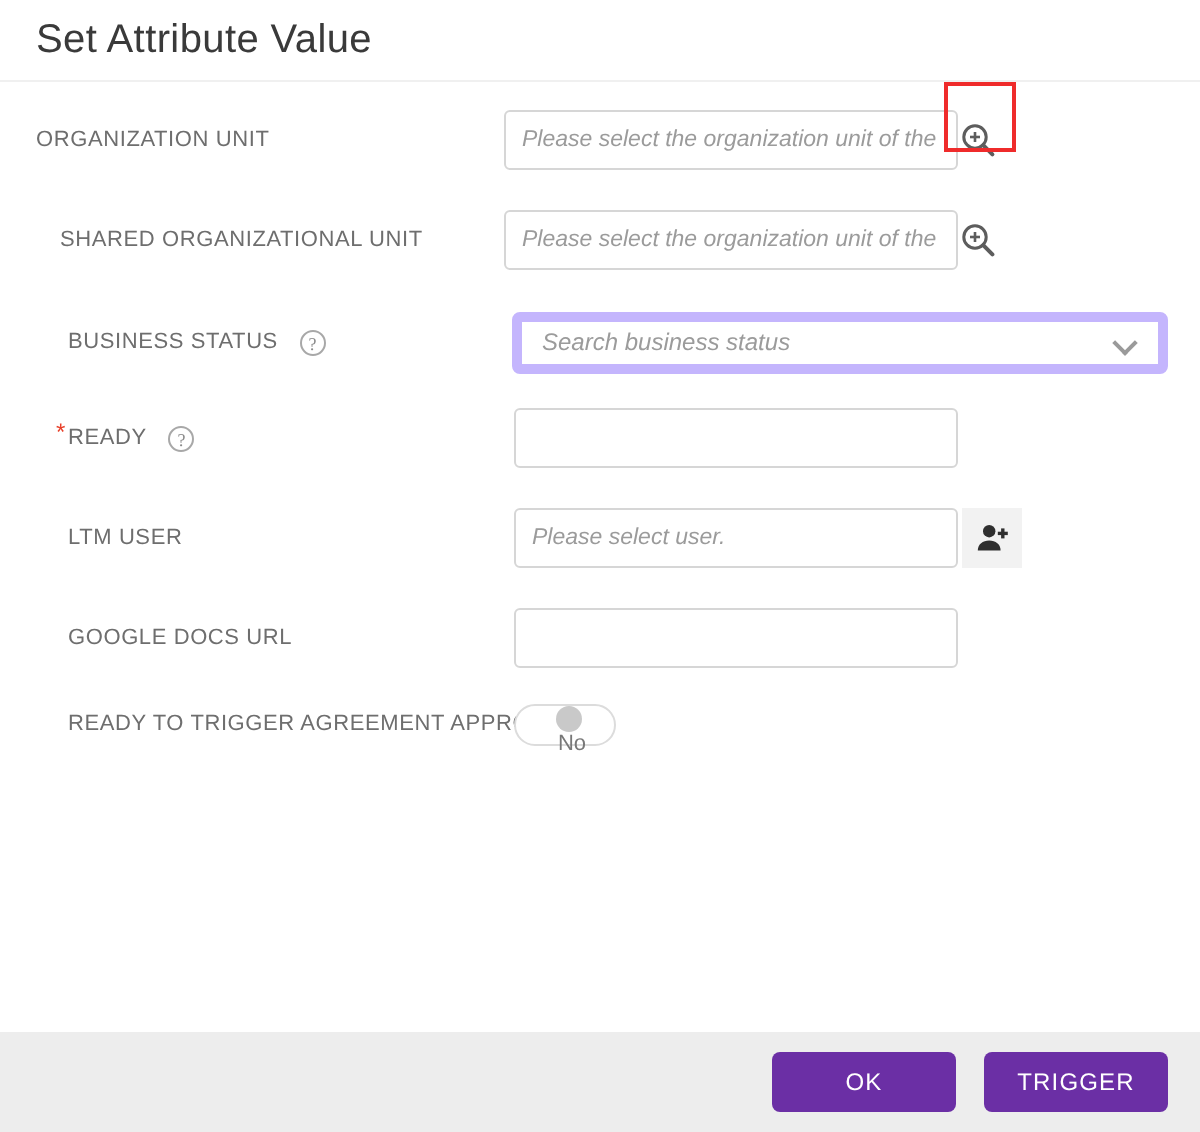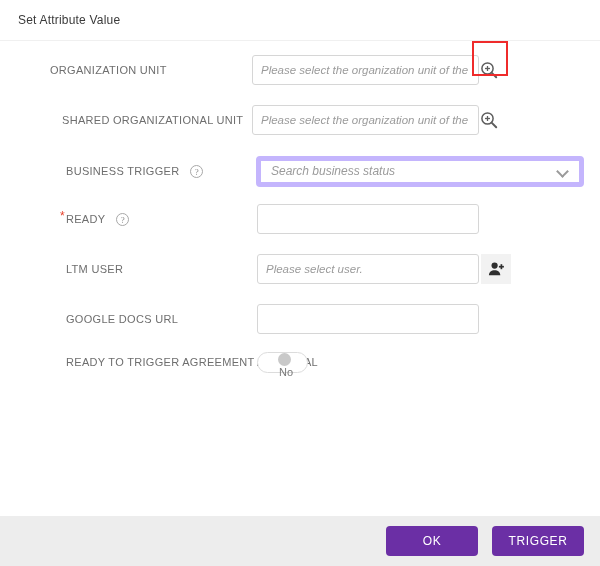--- a/index.html
+++ b/index.html
@@ -20,21 +20,21 @@
   .dialog-header {
     height: 41px;
     box-sizing: border-box;
     border-bottom: 1px solid #f0f0f0;
     display: flex;
     align-items: center;
     padding-left: 18px;
     background: #ffffff;
   }
   .dialog-title {
-    font-size: 12px;
+    font-size: 20px;
     color: #3a3a3a;
     font-weight: normal;
     letter-spacing: .2px;
   }
 
   
   .dialog-body {
     position: relative;
     height: 475px;
     box-sizing: border-box;
@@ -51,21 +51,20 @@
   }
 
   .field-label {
     position: absolute;
     font-size: 11px;
     color: #6e6e6e;
     letter-spacing: .3px;
     white-space: nowrap;
     display: flex;
     align-items: center;
-    margin-left: 32px;
   }
   .req-star {
     color: #e8402a;
     font-size: 12px;
     line-height: 1;
     margin-right: 1px;
     position: relative;
     top: -3px;
   }
 
@@ -261,21 +260,21 @@
         <circle cx="7.5" cy="7.5" r="5.6" fill="none" stroke="#5d5d5d" stroke-width="1.5"></circle>
         <line x1="11.6" y1="11.6" x2="16.2" y2="16.2" stroke="#5d5d5d" stroke-width="2" stroke-linecap="round"></line>
         <line x1="5" y1="7.5" x2="10" y2="7.5" stroke="#5d5d5d" stroke-width="1.3"></line>
         <line x1="7.5" y1="5" x2="7.5" y2="10" stroke="#5d5d5d" stroke-width="1.3"></line>
       </svg>
     </button>
   </div>
 
   <div class="form-row" style="top:113px;">
     <span class="field-label" style="left:34px;">
-      <span>BUSINESS TRIGGER</span>
+      <span>BUSINESS STATUS</span>
       <span class="help-icon">?</span>
     </span>
     <div class="select-box" style="left:256px; width:328px;">
       <span class="select-placeholder">Search business status</span>
       <span class="chev"></span>
     </div>
   </div>
 
   <div class="form-row" style="top:161px;">
     <span class="field-label" style="left:28px;">

